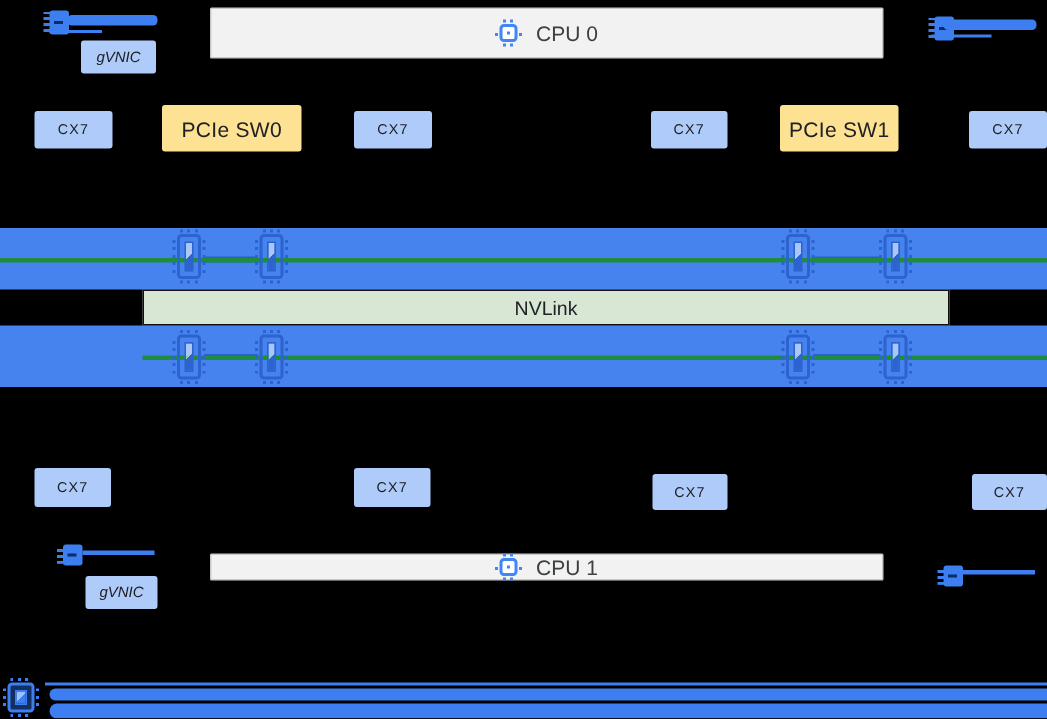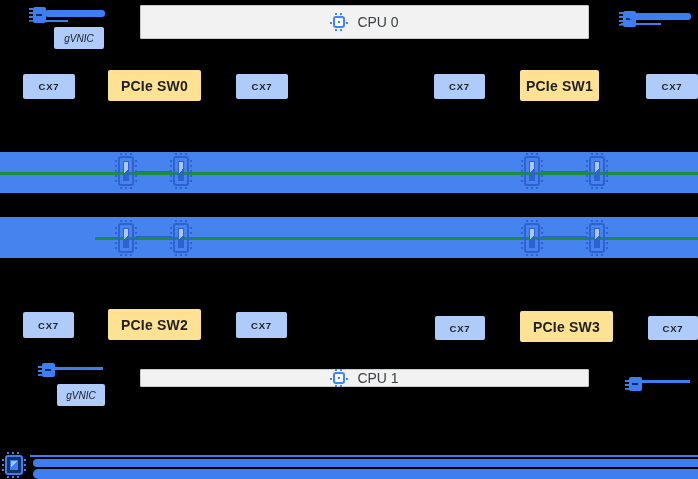--- a/index.html
+++ b/index.html
@@ -7,23 +7,23 @@
     position:relative; width:698px; height:479px; overflow:hidden;
     background:var(--background,#000);
     font-family:"Liberation Sans", sans-serif;
   }
   .box {
     position:absolute; display:flex; align-items:center; justify-content:center;
     border-radius:2px; box-sizing:border-box; color:var(--text-dark,#202124);
   }
   .blue-box   { background:var(--box-blue,#aecbfa); }
   .yellow-box { background:var(--box-yellow,#fde293); }
-  .cx7   { font-size:9.5px; font-weight:700; letter-spacing:.8px; }
+  .cx7   { font-size:9.5px; font-weight:400; letter-spacing:.8px; }
   .gvnic { font-size:10px;font-style:italic; }
-  .pcie  { font-size:14px; font-weight:700; letter-spacing:.2px; }
+  .pcie  { font-size:14px; font-weight:400; letter-spacing:.2px; }
   .cpu-box {
     background:var(--cpu-box-fill,#f2f2f2);
     border:1px solid var(--cpu-box-border,#c9c9c9);
     font-size:14px; color:#3c4043; gap:9px; border-radius:1px;
   }
   .band { position:absolute; left:0; width:698px; height:41px; background:var(--band-blue,#4683ee); }
   .nvlink-band {
     position:absolute; box-sizing:border-box; display:flex; align-items:center; justify-content:center;
     background:var(--nvlink-fill,#d7e7d4); border:1.5px solid var(--nvlink-border,#111);
     font-size:13px; color:var(--text-dark,#202124); z-index:4;
@@ -93,35 +93,34 @@
 
   <div class="band" style="top:152px"></div>
   <div class="pair-link" style="left:136px;top:171px;width:36px"></div>
   <div class="pair-link" style="left:542px;top:171px;width:45px"></div>
   <div class="green-line" style="left:0;top:172px;width:698px"></div>
   <div class="chip gpu-chip" style="left:115px;top:153px"></div>
   <div class="chip gpu-chip" style="left:170px;top:153px"></div>
   <div class="chip gpu-chip" style="left:521px;top:153px"></div>
   <div class="chip gpu-chip" style="left:586px;top:153px"></div>
 
+  <div class="nvlink-band" style="left:95px;top:193px;width:538px;height:24px">NVLink</div>
 
   <div class="band" style="top:217px"></div>
   <div class="pair-link" style="left:136px;top:236px;width:36px"></div>
   <div class="pair-link" style="left:542px;top:236px;width:45px"></div>
   <div class="green-line" style="left:95px;top:237px;width:603px"></div>
   <div class="chip gpu-chip" style="left:115px;top:220px"></div>
   <div class="chip gpu-chip" style="left:170px;top:220px"></div>
   <div class="chip gpu-chip" style="left:521px;top:220px"></div>
   <div class="chip gpu-chip" style="left:586px;top:220px"></div>
 
   <div class="box blue-box cx7" style="left:23px;top:312px;width:51px;height:26px">CX7</div>
-  <div class="box yellow-box pcie" style="left:108px;top:309px;width:93px;height:31px">PCIe SW2</div>
   <div class="box blue-box cx7" style="left:236px;top:312px;width:51px;height:26px">CX7</div>
   <div class="box blue-box cx7" style="left:435px;top:316px;width:50px;height:24px">CX7</div>
-  <div class="box yellow-box pcie" style="left:520px;top:311px;width:93px;height:31px">PCIe SW3</div>
   <div class="box blue-box cx7" style="left:648px;top:316px;width:50px;height:24px">CX7</div>
 
   <div class="nic-icon" style="left:38px;top:363px;width:17px;height:14px"></div>
   <div class="net-line" style="left:55px;top:367px;width:48px;height:3px"></div>
 
   <div class="box blue-box gvnic" style="left:57px;top:384px;width:48px;height:22px">gVNIC</div>
 
   <div class="box cpu-box" style="left:140px;top:369px;width:449px;height:18px">
     <div class="chip cpu-chip"></div>
     <span>CPU 1</span>

